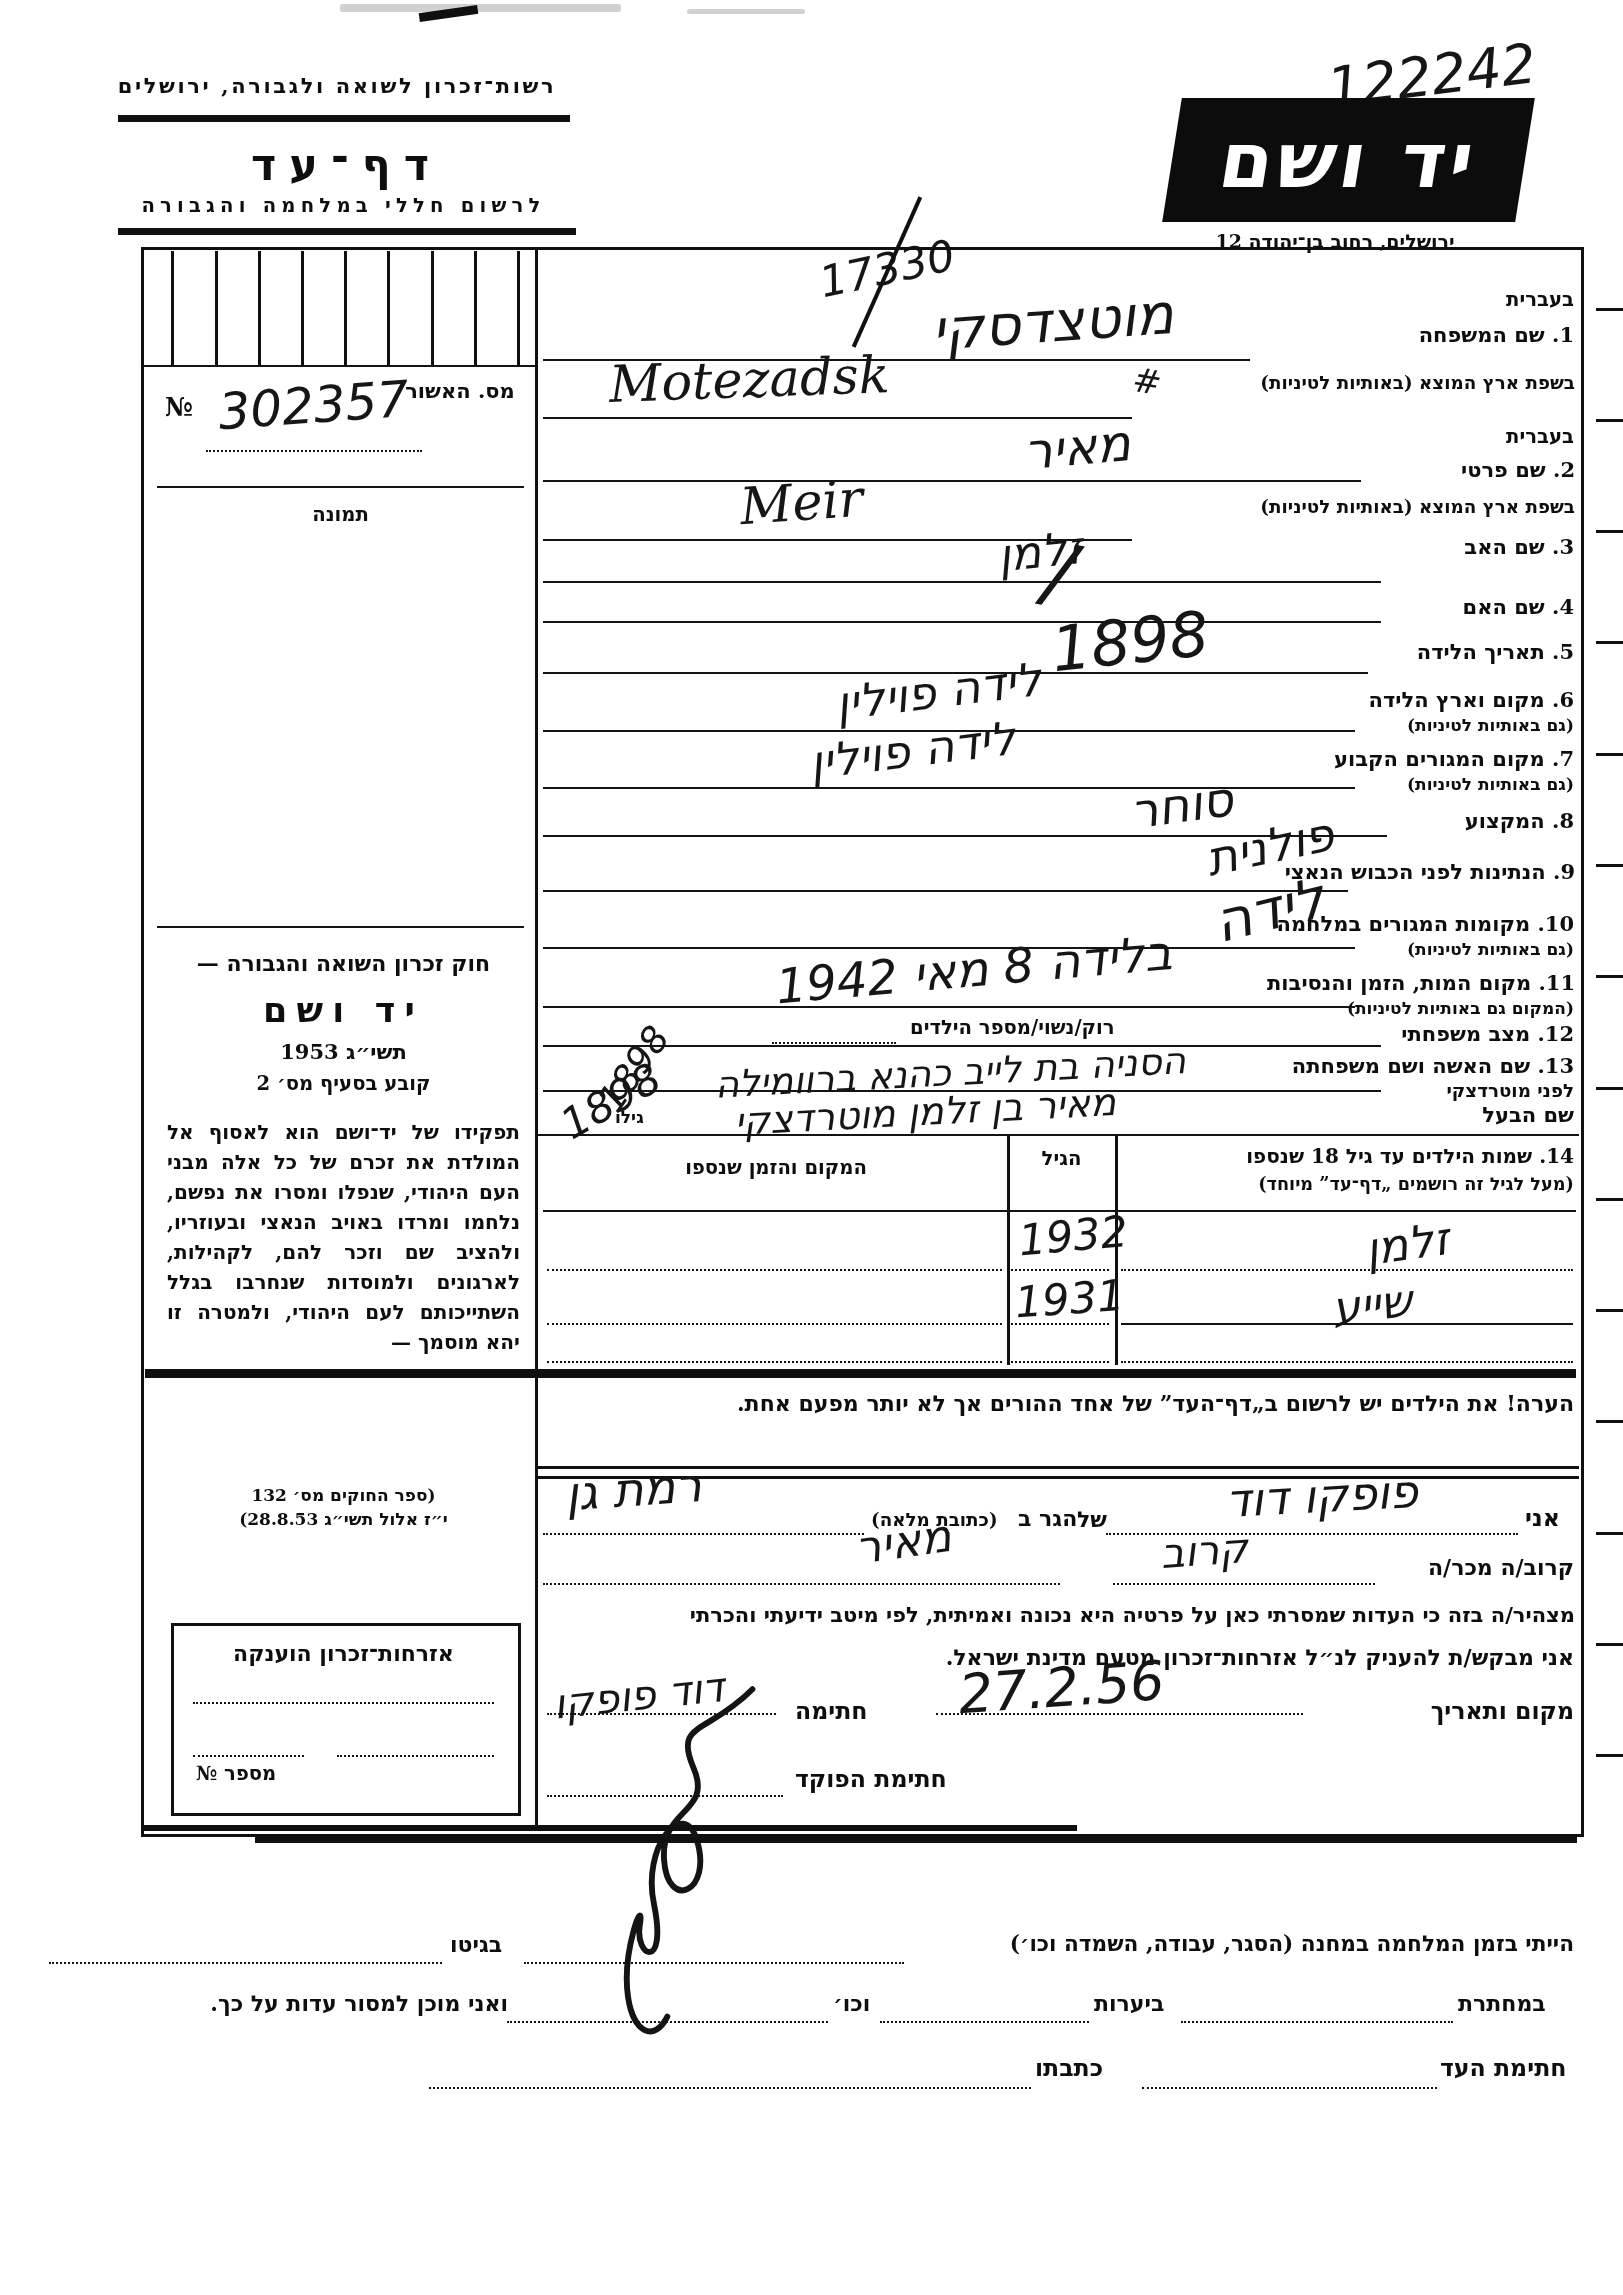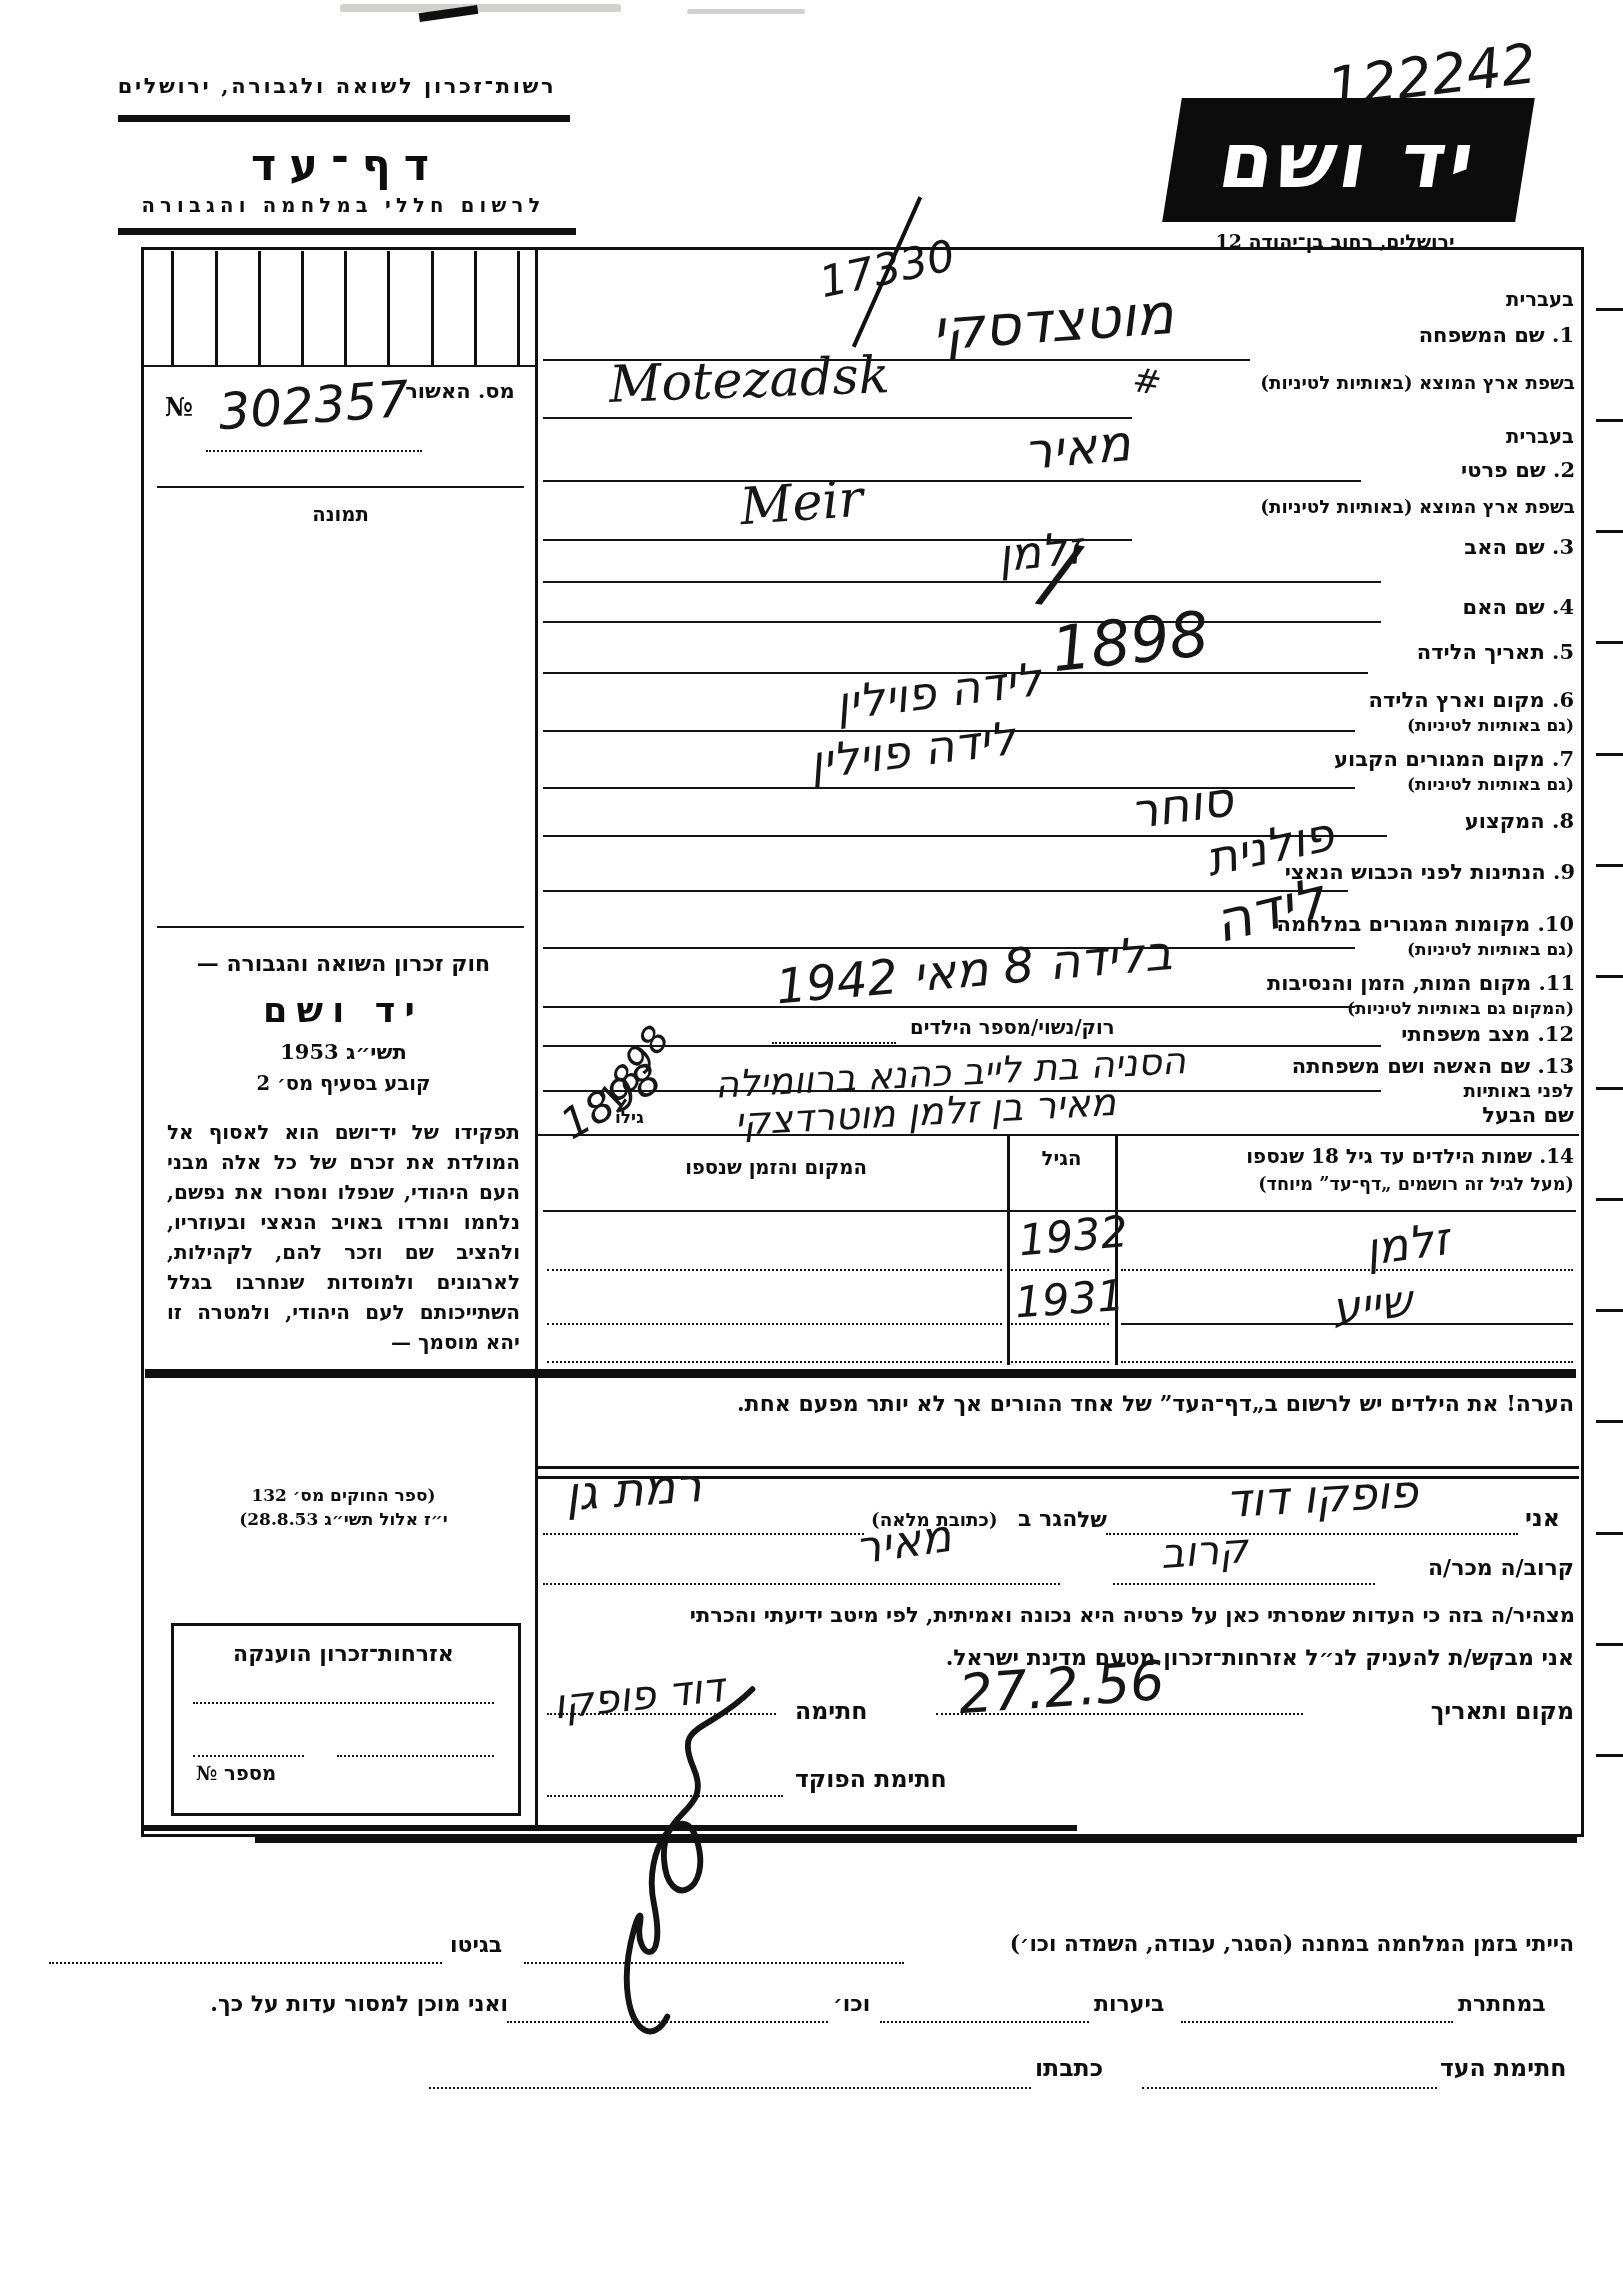--- a/index.html
+++ b/index.html
@@ -142,21 +142,21 @@
   <div class="a print rgt" style="left:1283px;top:998px;width:291px;font-size:17px;">(המקום גם באותיות לטיניות)</div>
   <div class="a hw" style="left:772px;top:924px;font-size:48px;transform:rotate(-5deg);">בלידה 8 מאי 1942</div>
   <div class="a ln" style="left:543px;top:1006px;width:812px;"></div>
 
   <div class="a print rgt" style="left:1381px;top:1021px;width:193px;font-size:21px;">12. מצב משפחתי</div>
   <div class="a print" style="left:910px;top:1016px;font-size:19.6px;">רוק/נשוי/מספר הילדים</div>
   <div class="a ld" style="left:772px;top:1042px;width:124px;"></div>
   <div class="a ln" style="left:543px;top:1045px;width:838px;"></div>
 
   <div class="a print rgt" style="left:1276px;top:1053px;width:298px;font-size:21px;">13. שם האשה ושם משפחתה</div>
-  <div class="a print rgt" style="left:1427px;top:1080px;width:147px;font-size:18.3px;">לפני באותיות</div>
+  <div class="a print rgt" style="left:1427px;top:1080px;width:147px;font-size:18.3px;">לפני מוטרדצקי</div>
   <div class="a hw" style="left:713px;top:1039px;font-size:37px;transform:rotate(-3deg);">הסניה בת לייב כהנא ברוומילה</div>
   <div class="a hw" style="left:549px;top:1018px;font-size:37px;transform:rotate(-55deg);">1898</div>
   <div class="a ln" style="left:543px;top:1090px;width:838px;"></div>
 
   <div class="a print rgt" style="left:1427px;top:1102px;width:147px;font-size:21px;">שם הבעל</div>
   <div class="a hw" style="left:733px;top:1080px;font-size:38px;transform:rotate(-3deg);">מאיר בן זלמן מוטרדצקי</div>
   <div class="a print" style="left:615px;top:1107px;font-size:17px;">גילו</div>
   <div class="a hw" style="left:538px;top:1053px;font-size:42px;transform:rotate(-30deg);">1898</div>
   <div class="a lt" style="left:538px;top:1134px;width:1041px;"></div>
 

